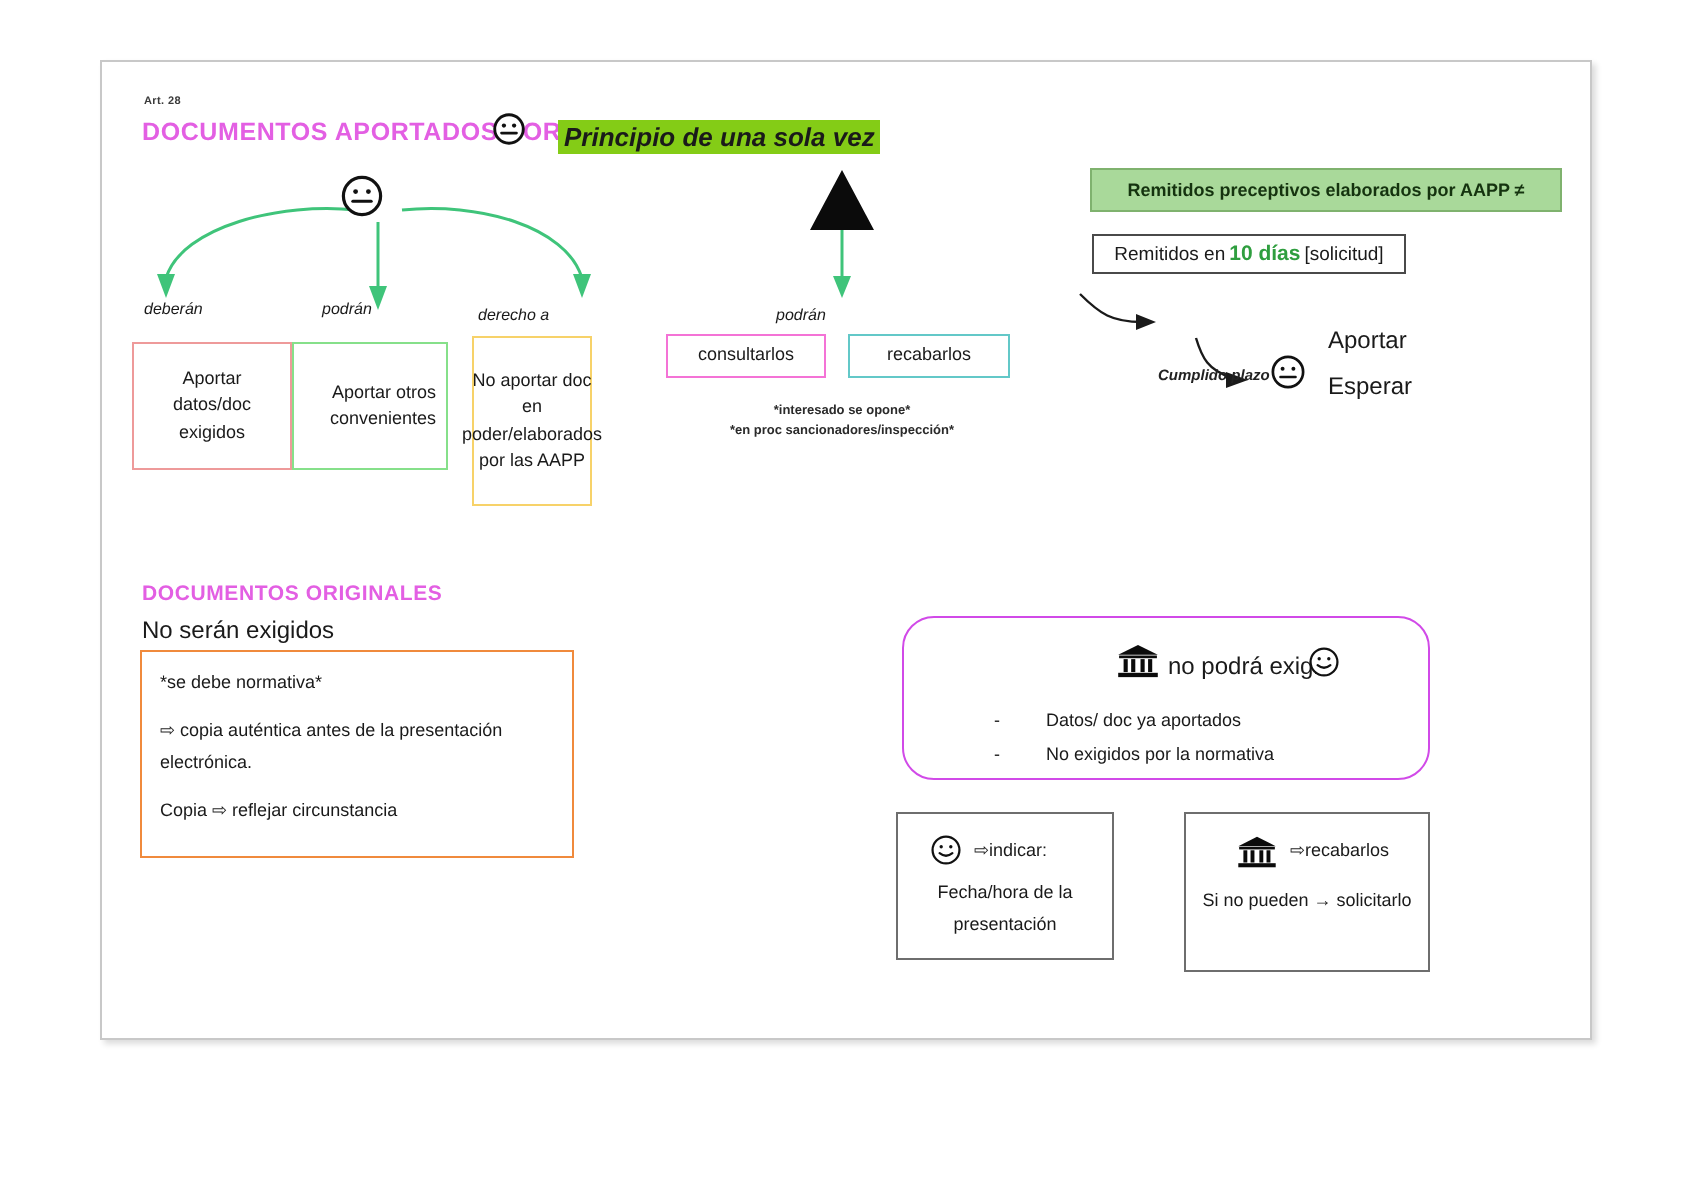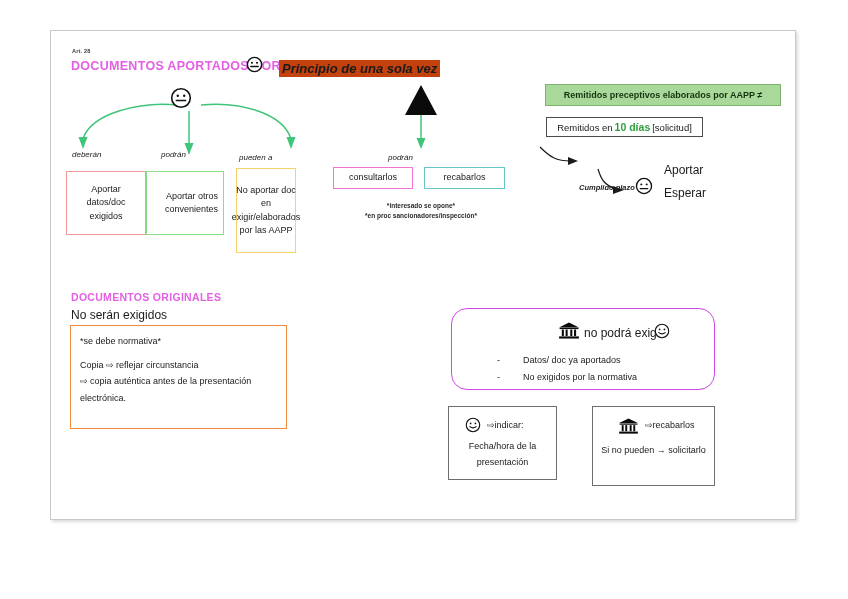--- a/index.html
+++ b/index.html
@@ -41,21 +41,21 @@
     font-weight: bold;
     color: #e35fe3;
     letter-spacing: 0.3px;
     white-space: nowrap;
   }
   .highlight-italic {
     font-size: 13px;
     font-style: italic;
     font-weight: bold;
     color: #1a1a1a;
-    background: #c2410c;
+    background: #84cc16;
     padding: 1px 3px;
     white-space: nowrap;
   }
   .branch-label {
     font-size: 8px;
     font-style: italic;
     color: #1a1a1a;
     white-space: nowrap;
   }
   .box {
@@ -179,25 +179,25 @@
       <svg width="22" height="22" viewBox="0 0 22 22">
         <circle cx="11" cy="11" r="9.3" fill="#fff" stroke="#111" stroke-width="1.6"></circle>
         <circle cx="7.8" cy="8.8" r="1.2" fill="#111"></circle>
         <circle cx="14.2" cy="8.8" r="1.2" fill="#111"></circle>
         <path d="M6.4 13.6 H15.6" stroke="#111" stroke-width="1.5" stroke-linecap="round" fill="none"></path>
       </svg>
     </div>
 
     <div class="abs branch-label" style="left:21px; top:119px;">deberán</div>
     <div class="abs branch-label" style="left:110px; top:119px;">podrán</div>
-    <div class="abs branch-label" style="left:188px; top:122px;">pueden a</div>
+    <div class="abs branch-label" style="left:188px; top:122px;">derecho a</div>
 
     <div class="abs box box-red" style="left:15px; top:140px; width:80px; height:64px; padding:0 5px;">Aportar datos/doc exigidos</div>
     <div class="abs box box-green" style="left:95px; top:140px; width:78px; height:64px; padding:0 5px;text-align:right;">Aportar otros convenientes</div>
-    <div class="abs box box-yellow" style="left:185px; top:137px; width:60px; height:85px; padding:0 4px;">No aportar doc en exigir/elaborados por las AAPP</div>
+    <div class="abs box box-yellow" style="left:185px; top:137px; width:60px; height:85px; padding:0 4px;">No aportar doc en poder/elaborados por las AAPP</div>
 
     <div class="abs" style="left:353px; top:53px;">
       <svg width="34" height="32" viewBox="0 0 34 32">
         <polygon points="17,1 33,31 1,31" fill="#0b0b0b"></polygon>
       </svg>
     </div>
     <div class="abs" style="left:362px; top:84px;">
       <svg width="16" height="36" viewBox="0 0 16 36">
         <path d="M8 0 V 26" stroke="#3fc47a" stroke-width="1.5" fill="none"></path>
         <polygon points="8,34 3.5,23 12.5,23" fill="#3fc47a"></polygon>
@@ -241,22 +241,22 @@
     </div>
     <div class="abs plain" style="left:613px; top:132px;">Aportar</div>
     <div class="abs plain" style="left:613px; top:155px;">Esperar</div>
 
     <div class="abs heading-magenta" style="left:20px; top:260px; font-size:10.5px;">DOCUMENTOS ORIGINALES</div>
     <div class="abs plain" style="left:20px; top:277px;">No serán exigidos</div>
 
     <div class="abs box-orange" style="left:19px; top:294px; width:215px; height:102px;">
       <div class="orange-box-inner">
         <div style="margin-bottom:7px;">*se debe normativa*</div>
+        <div style="margin-bottom:7px;">⇨ copia auténtica antes de la presentación electrónica.</div>
         <div>Copia ⇨ reflejar circunstancia</div>
-        <div style="margin-bottom:7px;">⇨ copia auténtica antes de la presentación electrónica.</div>
       </div>
     </div>
 
 
     <div class="abs box-purple" style="left:400px; top:277px; width:262px; height:80px;">
       <div class="abs" style="left:106px; top:13px;">
         <svg width="22" height="18" viewBox="0 0 24 20">
           <polygon points="12,0.5 23,6 1,6" fill="#0b0b0b"></polygon>
           <rect x="1.5" y="6.4" width="21" height="1.5" fill="#0b0b0b"></rect>
           <rect x="4" y="8.4" width="2.3" height="7.2" fill="#0b0b0b"></rect>

